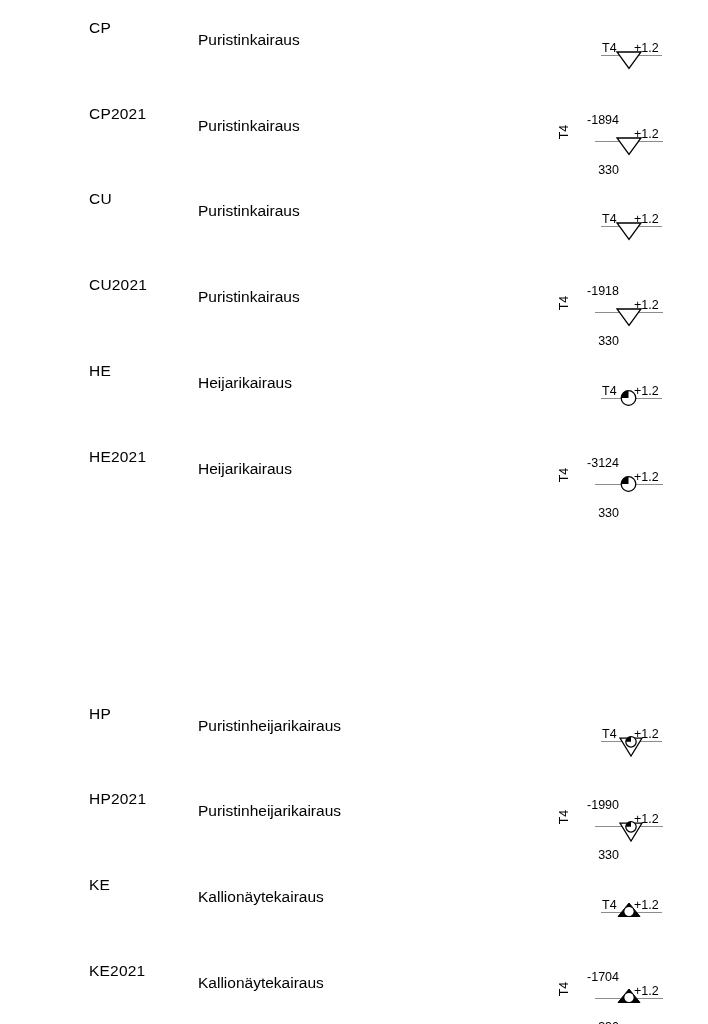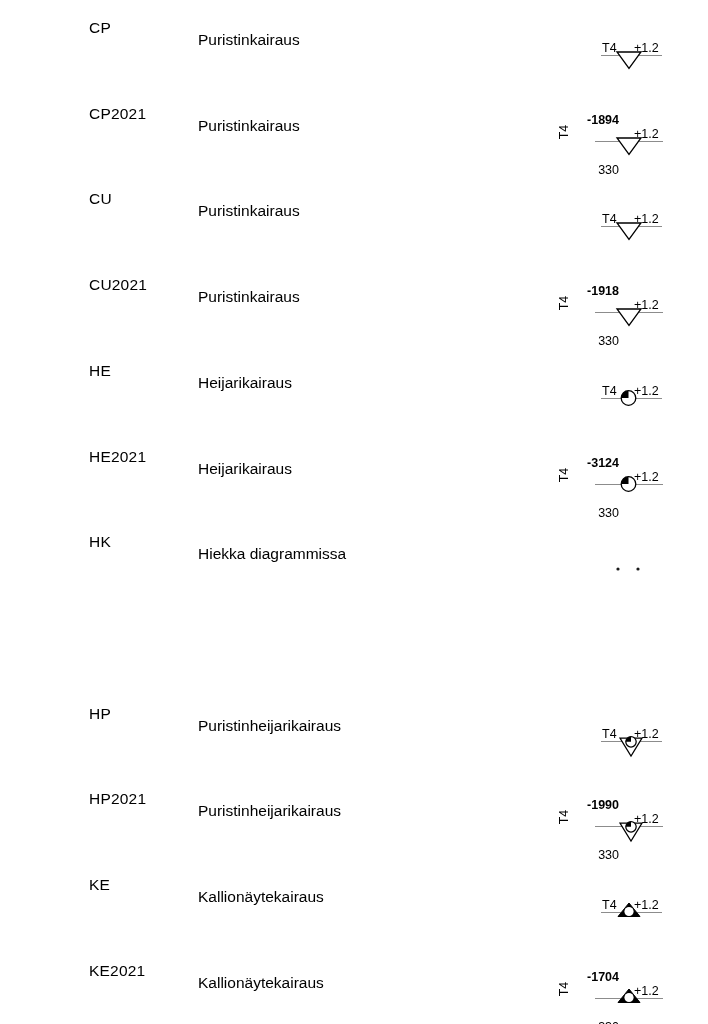--- a/index.html
+++ b/index.html
@@ -4,21 +4,21 @@
 <style>
   html,body{margin:0;padding:0;background:#fff;}
   .page{position:relative;width:708px;height:1024px;background:#ffffff;overflow:hidden;
         font-family:"Liberation Sans",sans-serif;color:#000;}
   .row{position:absolute;left:0;width:708px;height:86px;}
   .code{position:absolute;left:55px;top:19px;font-size:15.5px;letter-spacing:.2px;white-space:nowrap;margin-left:34px;}
   .desc{position:absolute;left:198px;top:31px;font-size:15.5px;white-space:nowrap;}
   .lbl{position:absolute;font-size:12.5px;line-height:14px;white-space:nowrap;}
   .t4h{left:602px;top:41px;}
   .elev{left:634px;top:41px;}
-  .depth{left:570px;top:27px;width:49px;text-align:right;font-weight:bold;}
+  .depth{left:570px;top:27px;width:49px;text-align:right;}
   .len{left:570px;top:41px;width:49px;text-align:right;margin-top:36px;}
   .t4v{position:absolute;left:550px;top:39px;width:28px;height:14px;font-size:12.5px;line-height:14px;
        text-align:center;transform:rotate(-90deg);}
   .ul{position:absolute;top:55px;height:1px;background:#8c8c8c;}
   .ul-p{left:601px;width:61px;}
   .ul-k{left:595px;width:68px;}
   .ic{position:absolute;}
 </style>
 </head>
 <body>
@@ -92,28 +92,20 @@
     <div class="t4v">T4</div>
     <div class="lbl depth">-3124</div>
     <div class="lbl len">330</div>
     <svg class="ic" style="left:619px;top:46px" width="19" height="19">
       <circle cx="9.5" cy="9" r="7.3" fill="#ffffff" stroke="#000000" stroke-width="1.3"></circle>
       <path d="M9.5,9 L2.2,9 A7.3,7.3 0 0 1 9.5,1.7 Z" fill="#000000"></path>
     </svg>
     <div class="lbl elev">+1.2</div>
   </div>
 
-  <div class="row" style="top:514px">
-    <div class="code">HK</div>
-    <div class="desc">Hiekka diagrammissa</div>
-    <svg class="ic" style="left:612px;top:49px" width="32" height="12">
-      <circle cx="6" cy="6" r="1.6" fill="#1a1a1a"></circle>
-      <circle cx="26" cy="6" r="1.6" fill="#1a1a1a"></circle>
-    </svg>
-  </div>
 
 
   <div class="row" style="top:686px">
     <div class="code">HP</div>
     <div class="desc">Puristinheijarikairaus</div>
     <div class="ul ul-p"></div>
     <div class="lbl t4h">T4</div>
     <svg class="ic" style="left:617px;top:49px" width="28" height="24">
       <polygon points="3,3 25,3 14,21" fill="#ffffff" stroke="#000000" stroke-width="1.25"></polygon>
       <circle cx="14" cy="6.8" r="5.2" fill="#ffffff" stroke="#000000" stroke-width="1.25"></circle>

